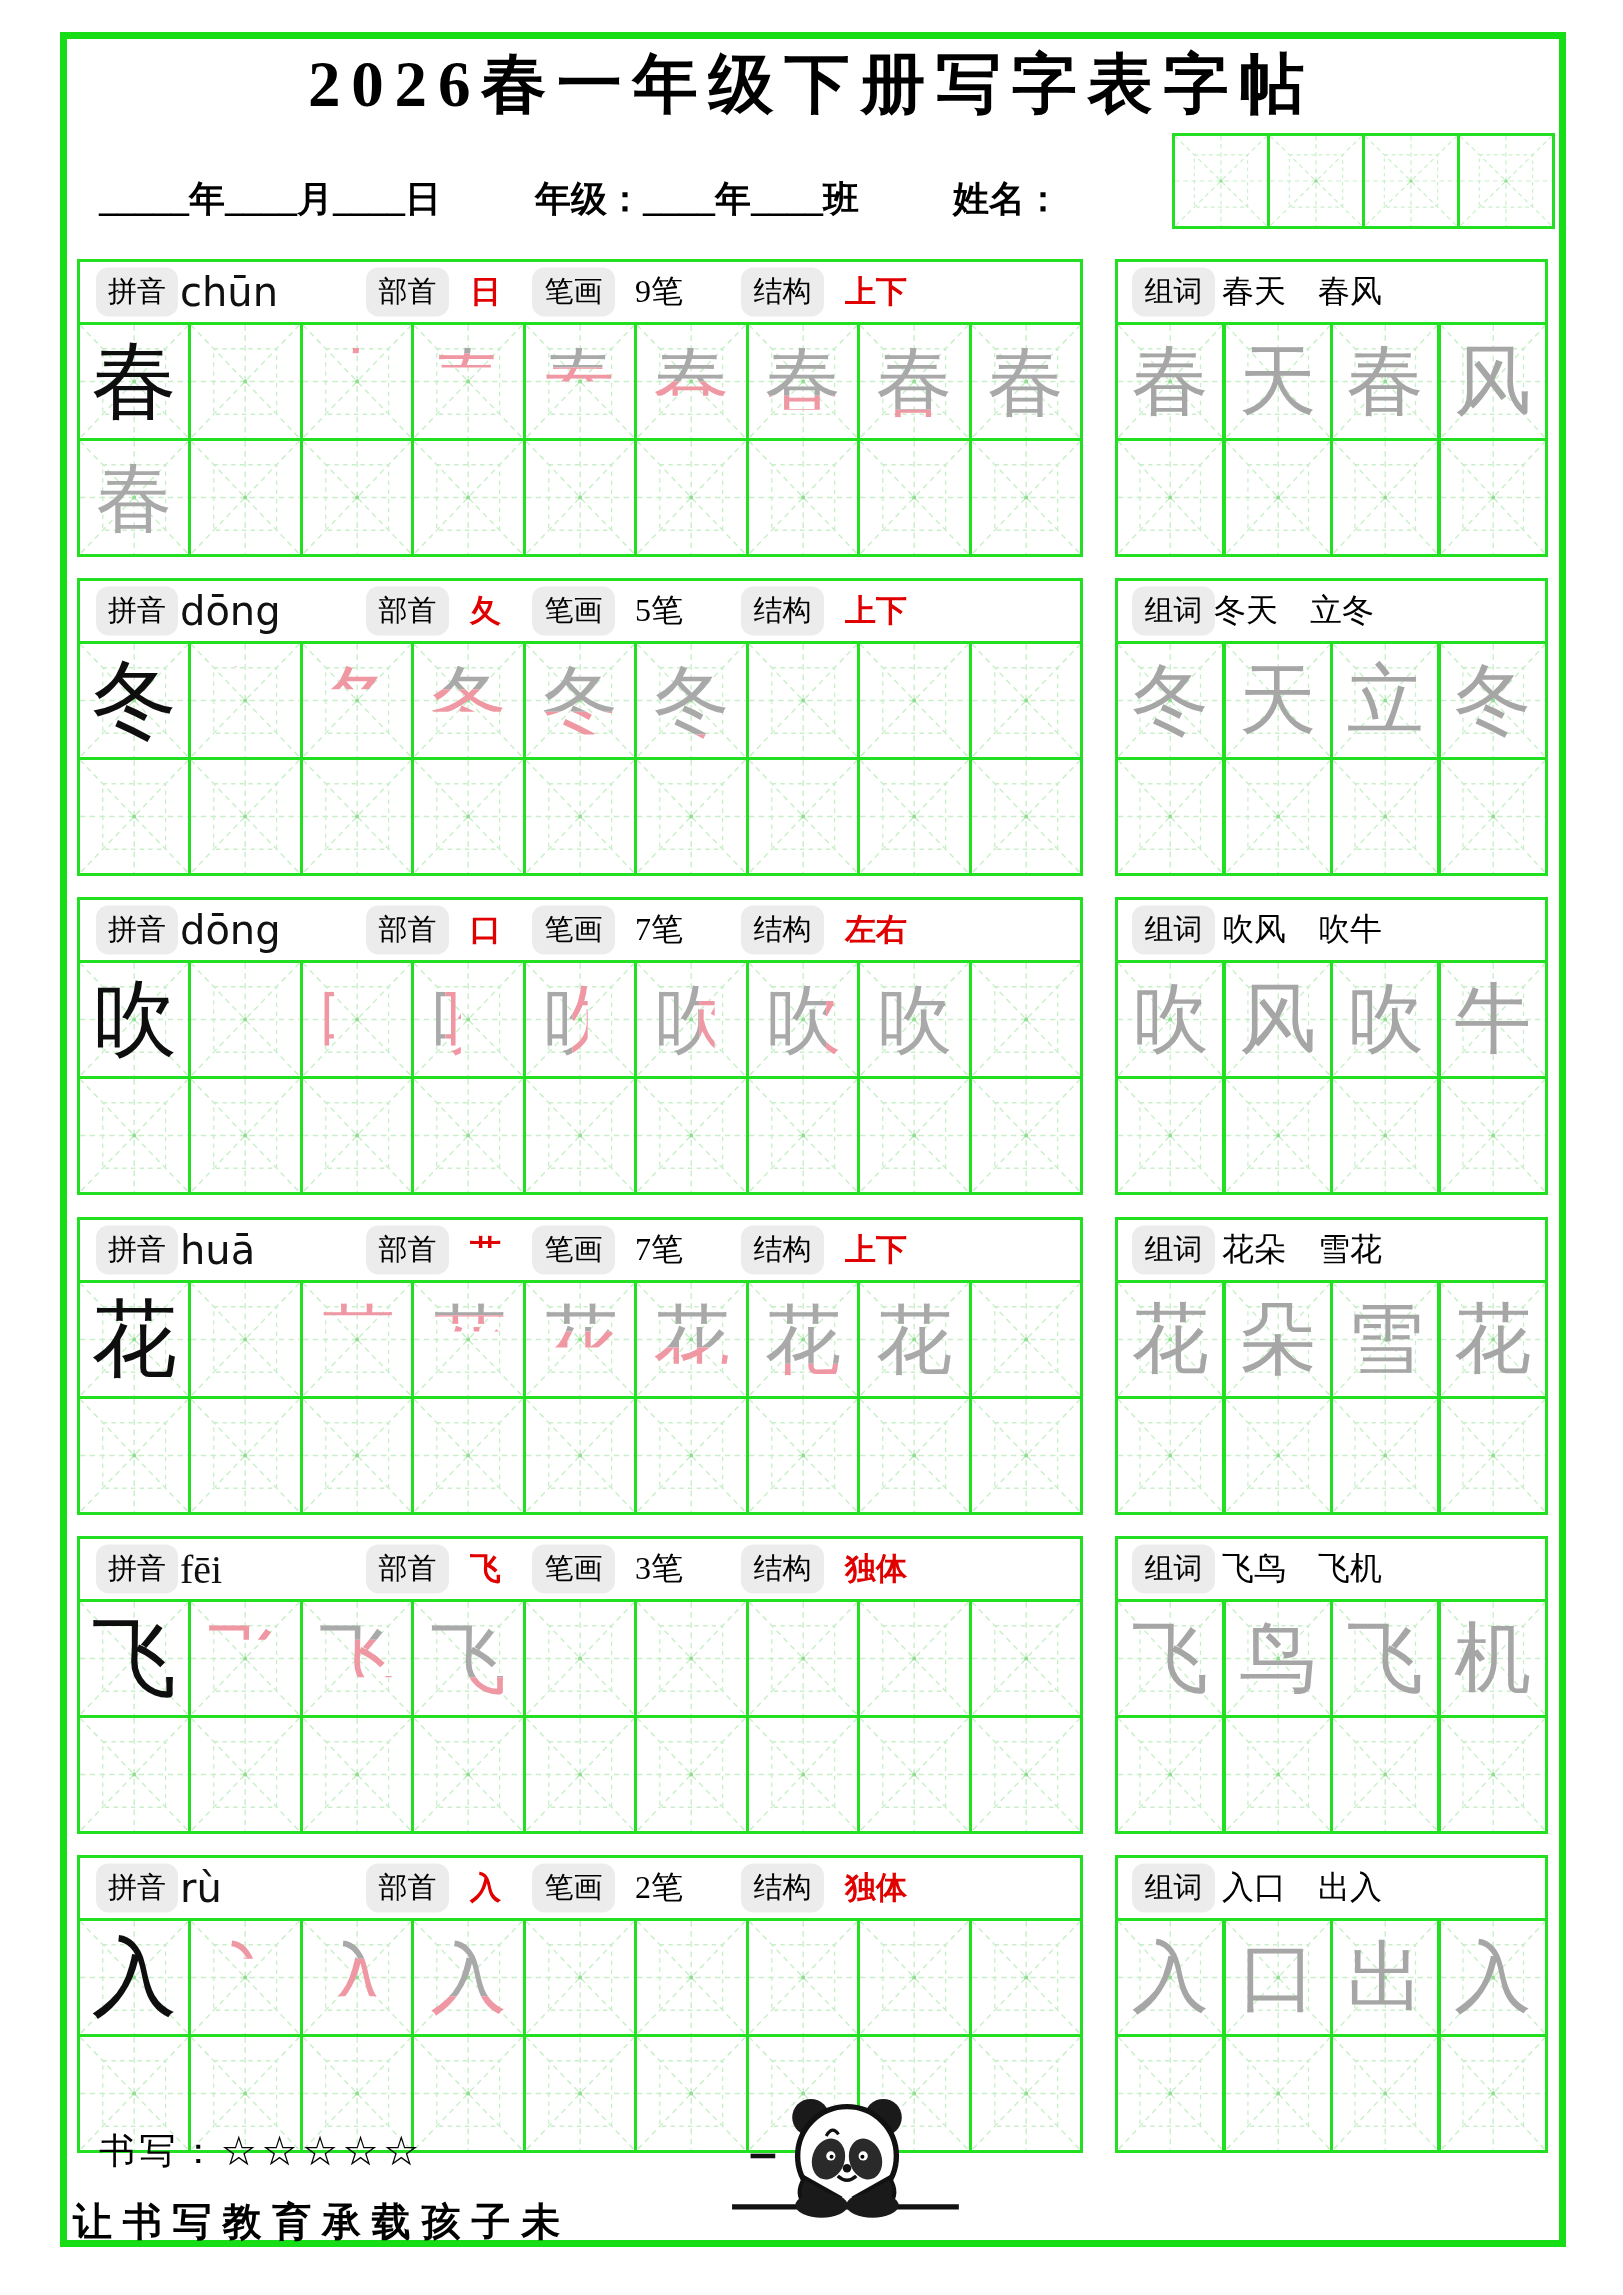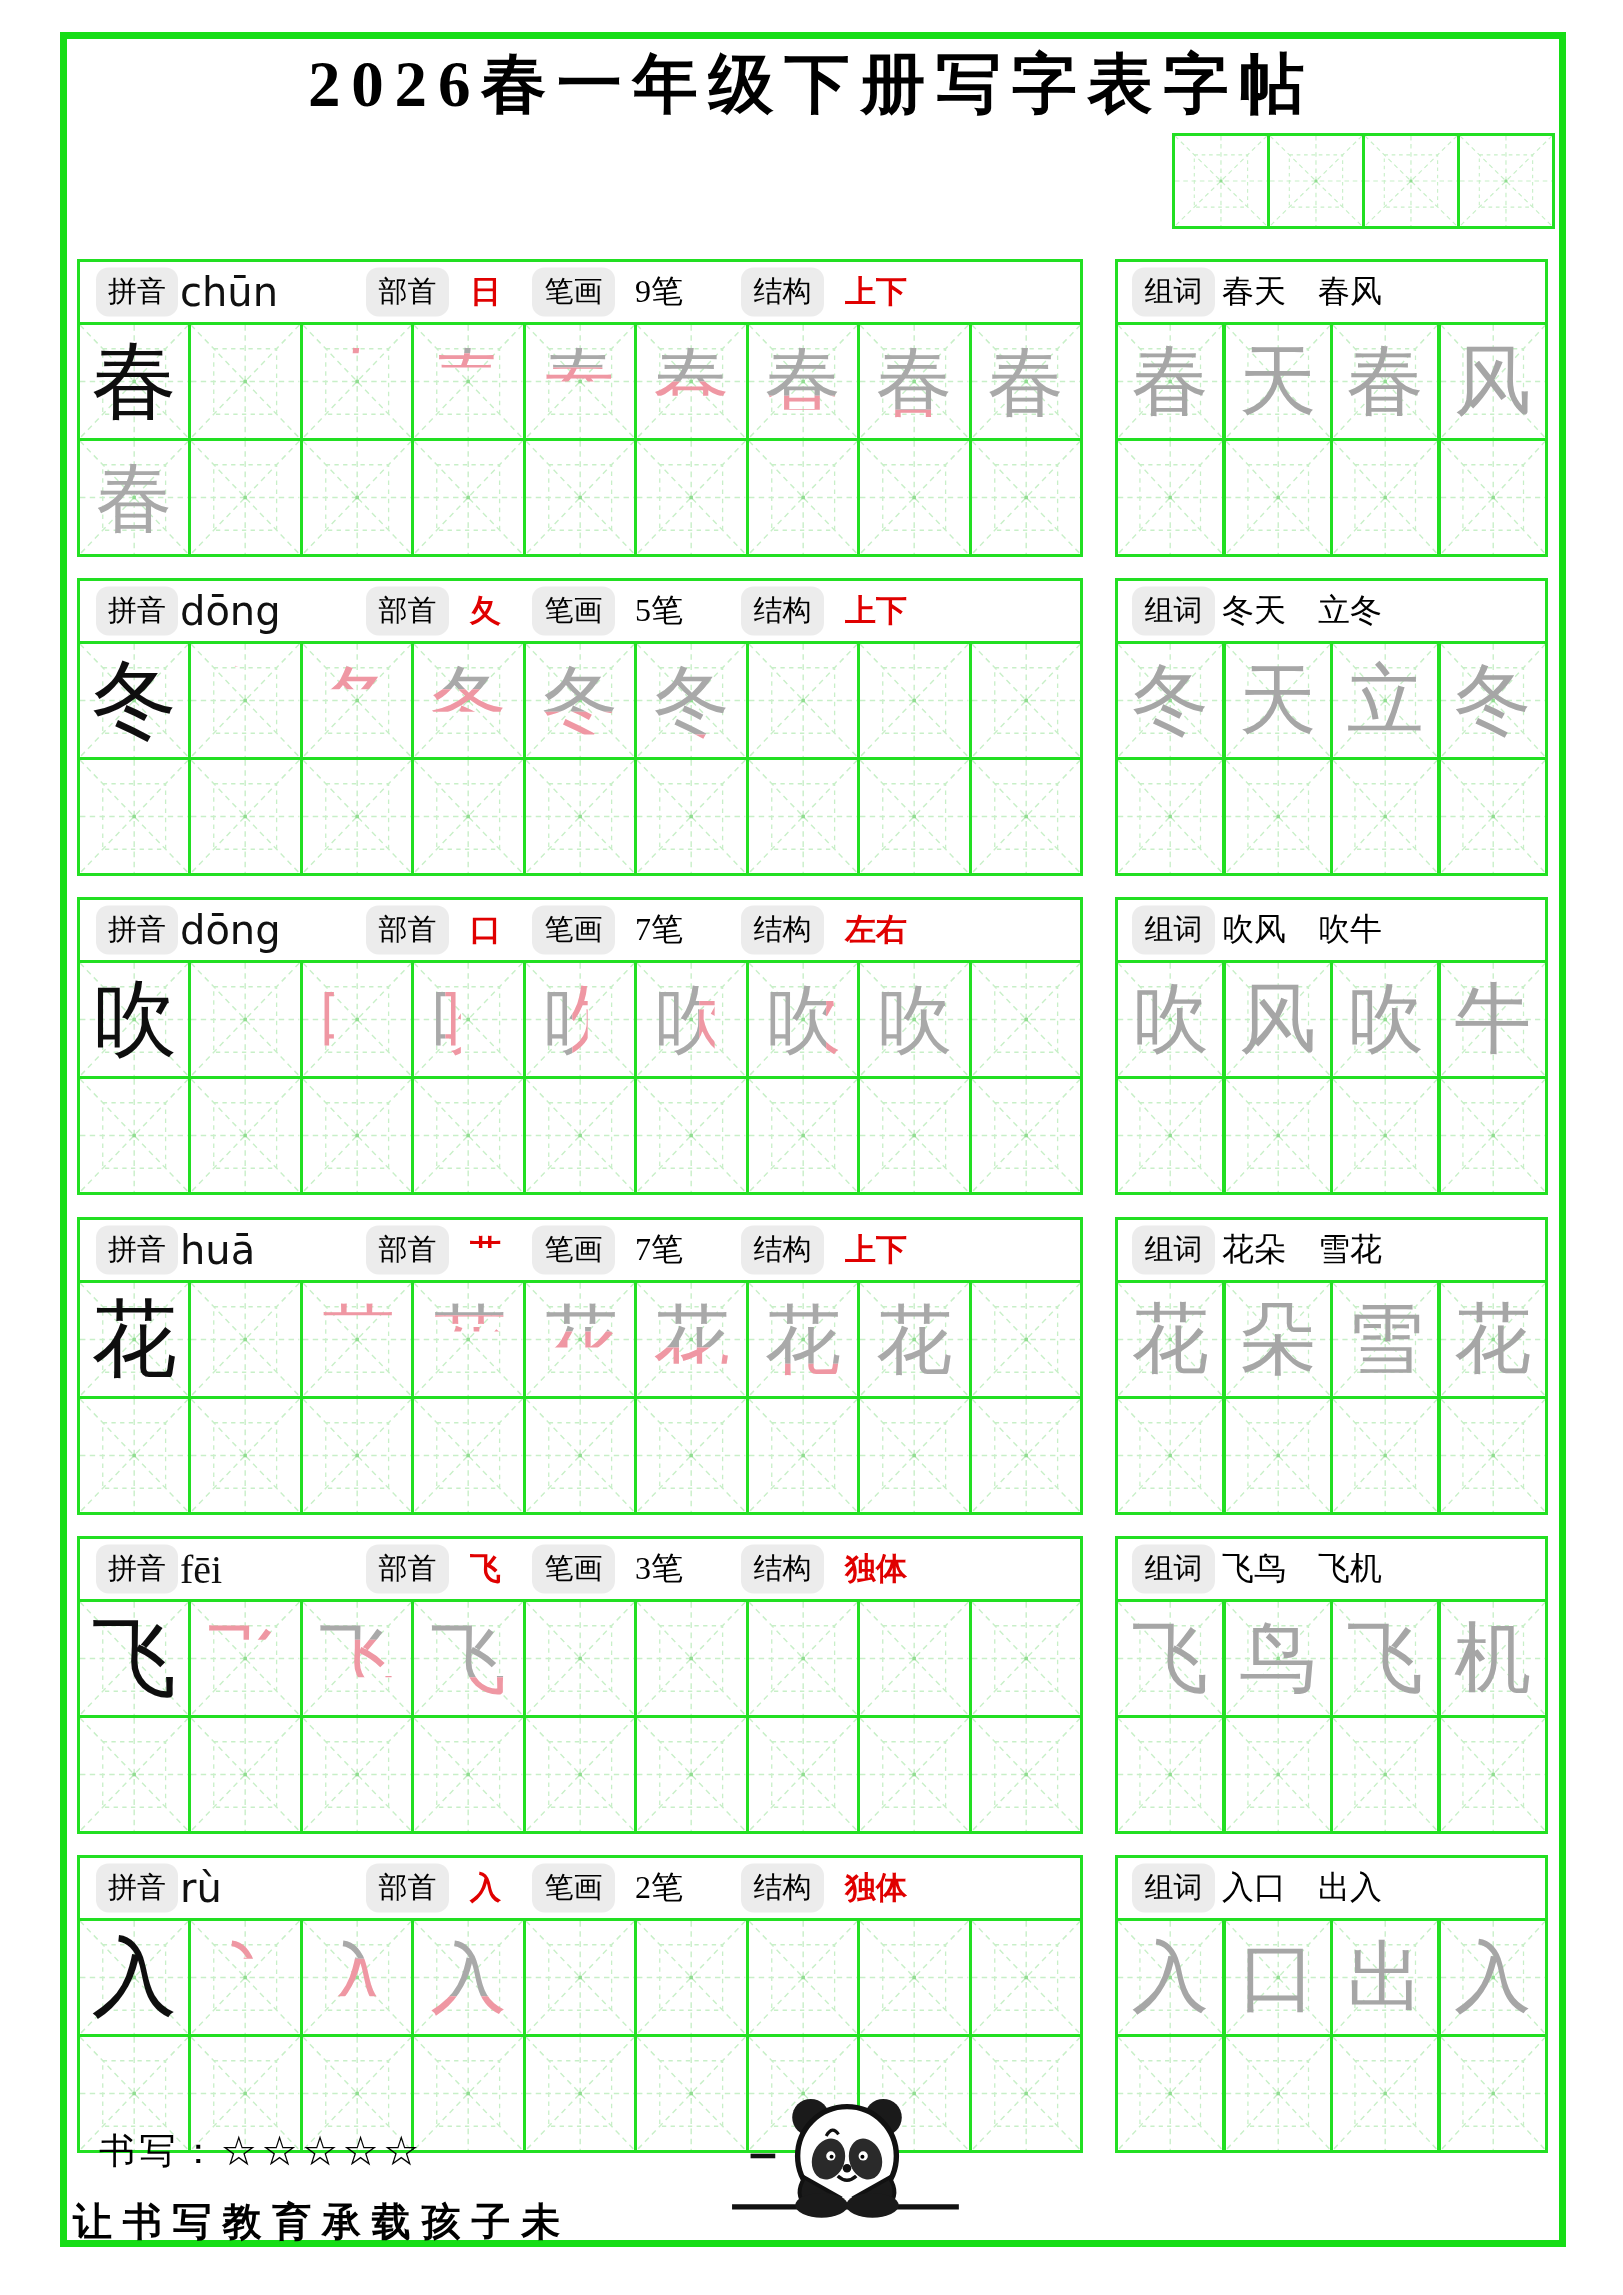--- a/index.html
+++ b/index.html
@@ -47,20 +47,25 @@
   #panda{position:absolute;left:727px;top:2085px;}
 </style>
 </head>
 <body>
 
 <div id="page">
   <div id="frame"></div>
 
   <div id="title">2026春一年级下册写字表字帖</div>
 
+  <div id="dateline">
+    <span class="seg">_____年____月____日</span>
+    <span class="seg">年级：____年____班</span>
+    <span>姓名：</span>
+  </div>
 
   <div id="namegrid">
       <div class="cell">
         <svg class="guides" viewBox="0 0 100 100" preserveAspectRatio="none">
           <line x1="0" y1="0" x2="100" y2="100" stroke="#c8efc8" stroke-width="1.3" stroke-dasharray="5 4"></line>
           <line x1="100" y1="0" x2="0" y2="100" stroke="#c8efc8" stroke-width="1.3" stroke-dasharray="5 4"></line>
           <line x1="50" y1="0" x2="50" y2="100" stroke="#c8efc8" stroke-width="1.3" stroke-dasharray="5 4"></line>
           <line x1="0" y1="50" x2="100" y2="50" stroke="#c8efc8" stroke-width="1.3" stroke-dasharray="5 4"></line>
           <rect x="21" y="21" width="58" height="58" fill="none" stroke="#c8efc8" stroke-width="1.2" stroke-dasharray="4 4"></rect>
           <rect x="48.4" y="48.4" width="3.2" height="3.2" fill="#8fdd8f"></rect>
@@ -603,21 +608,21 @@
               <line x1="0" y1="50" x2="100" y2="50" stroke="#c8efc8" stroke-width="1.3" stroke-dasharray="5 4"></line>
               <rect x="21" y="21" width="58" height="58" fill="none" stroke="#c8efc8" stroke-width="1.2" stroke-dasharray="4 4"></rect>
               <rect x="48.4" y="48.4" width="3.2" height="3.2" fill="#8fdd8f"></rect>
             </svg>
           </div>
         </div>
       </div>
       <div class="sec-right" style="top: 578px;">
         <div class="sec-head">
           <span class="pill" style="left: 14px;">组词</span>
-          <span class="hval v-words" style="left: 104px;">冬天　立冬</span>
+          <span class="hval v-words" style="left: 96px;">冬天　立冬</span>
         </div>
         <div class="pgrid g4">
           <div class="cell">
             <svg class="guides" viewBox="0 0 100 100" preserveAspectRatio="none">
               <line x1="0" y1="0" x2="100" y2="100" stroke="#c8efc8" stroke-width="1.3" stroke-dasharray="5 4"></line>
               <line x1="100" y1="0" x2="0" y2="100" stroke="#c8efc8" stroke-width="1.3" stroke-dasharray="5 4"></line>
               <line x1="50" y1="0" x2="50" y2="100" stroke="#c8efc8" stroke-width="1.3" stroke-dasharray="5 4"></line>
               <line x1="0" y1="50" x2="100" y2="50" stroke="#c8efc8" stroke-width="1.3" stroke-dasharray="5 4"></line>
               <rect x="21" y="21" width="58" height="58" fill="none" stroke="#c8efc8" stroke-width="1.2" stroke-dasharray="4 4"></rect>
               <rect x="48.4" y="48.4" width="3.2" height="3.2" fill="#8fdd8f"></rect>

